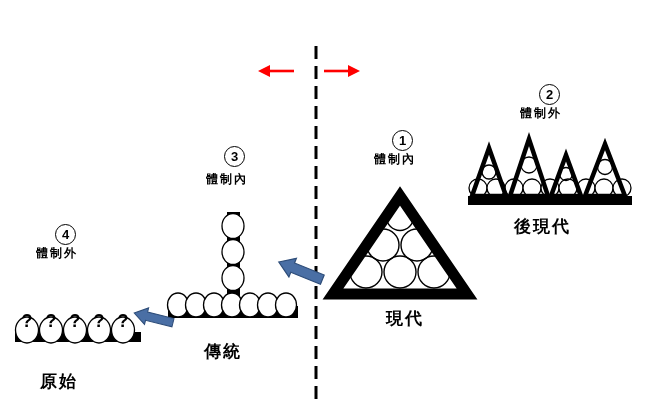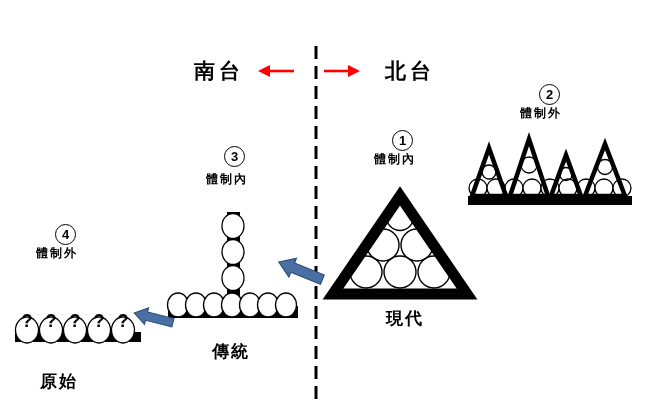--- a/index.html
+++ b/index.html
@@ -111,31 +111,30 @@
     </g>
 
     <g transform="translate(301,271) rotate(22)">
       <polygon points="-24,0 -9,-10 -9,-5 23,-5 23,5 -9,5 -9,10" fill="#4a6fa5" stroke="#2e4d79" stroke-width="1.2"></polygon>
     </g>
     <g transform="translate(154,318) rotate(14) scale(0.85)">
       <polygon points="-24,0 -9,-10 -9,-5 23,-5 23,5 -9,5 -9,10" fill="#4a6fa5" stroke="#2e4d79" stroke-width="1.2"></polygon>
     </g>
   </svg>
 
-  <div class="lbl region" style="left:194px; top:57px;">南台</div>
-  <div class="lbl region" style="left:385px; top:57px;">北台</div>
 
   <span class="num" style="left:392px; top:130px;">1</span>
   <div class="lbl sys" style="left:374px; top:151px;">體制內</div>
   <div class="lbl name" style="left:386px; top:307px;">現代</div>
 
   <span class="num" style="left:539px; top:84px;">2</span>
   <div class="lbl sys" style="left:520px; top:105px;">體制外</div>
+  <div class="lbl name" style="left:514px; top:215px;">後現代</div>
 
   <span class="num" style="left:224px; top:146px;">3</span>
   <div class="lbl sys" style="left:206px; top:171px;">體制內</div>
-  <div class="lbl name" style="left:212px; top:340px;">傳統</div>
+  <div class="lbl name" style="left:204px; top:340px;">傳統</div>
 
   <span class="num" style="left:55px; top:224px;">4</span>
   <div class="lbl sys" style="left:36px; top:245px;">體制外</div>
   <div class="lbl name" style="left:40px; top:370px;">原始</div>
 
 </div>
 
 </body></html>

